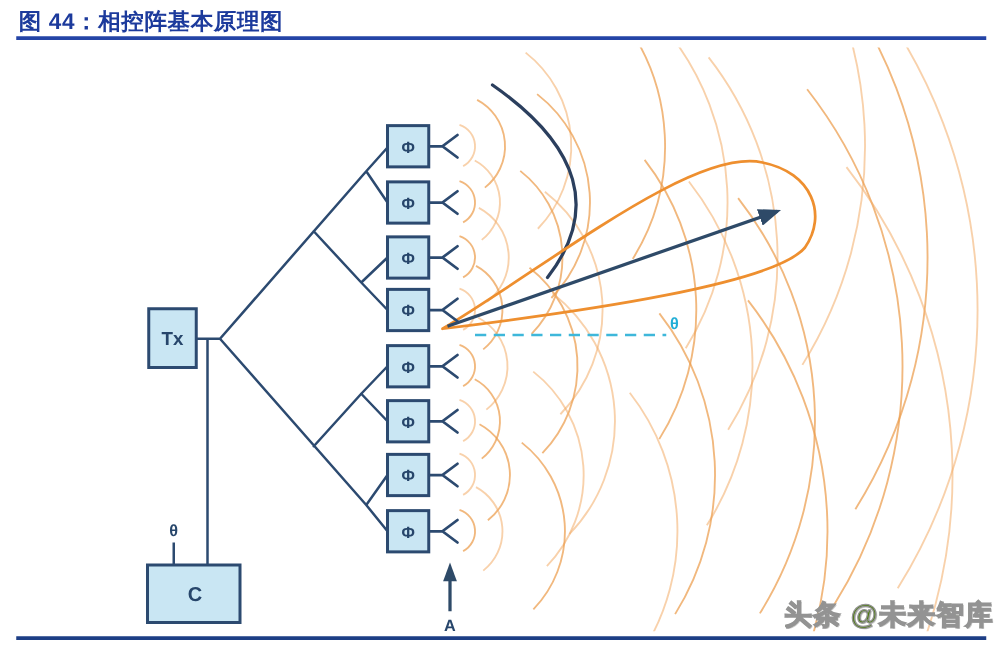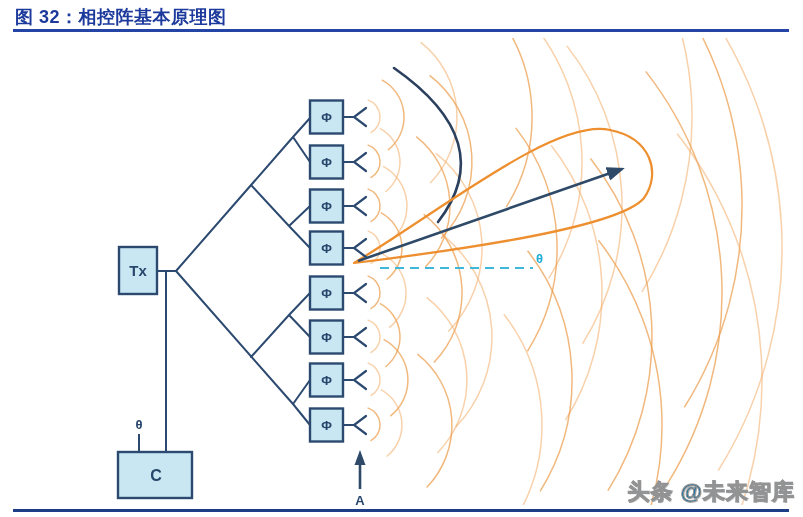--- a/index.html
+++ b/index.html
@@ -4,31 +4,31 @@
 <style>
   html,body{margin:0;padding:0;background:#ffffff;}
   body{width:803px;height:517px;position:relative;overflow:hidden;
        font-family:"Liberation Sans","DejaVu Sans",sans-serif;}
   .page{position:absolute;inset:0;background:#ffffff;}
   .fig-title{position:absolute;left:15px;top:5px;font-size:18px;font-weight:bold;
              color:#1c3a9c;letter-spacing:0.5px;white-space:nowrap;}
   .title-rule{position:absolute;left:13px;top:29px;width:776px;height:3px;background:#2444a6;}
   .bottom-rule{position:absolute;left:13px;top:509px;width:776px;height:3px;background:#1d3e85;}
   .watermark{position:absolute;right:8px;top:477px;font-size:22px;font-weight:bold;
-             color:#0369a1;-webkit-text-stroke:1px #939393;
+             color:#4d7c0f;-webkit-text-stroke:1px #939393;
              text-shadow:1px 1px 0 #c8c8c8;letter-spacing:1px;white-space:nowrap;}
   svg.diagram{position:absolute;left:0;top:0;}
   text{font-family:"Liberation Sans","DejaVu Sans",sans-serif;}
 </style>
 </head>
 <body>
 
 <div class="page">
 
-  <div class="fig-title">图 32：相控阵基本原理图</div>
+  <div class="fig-title">图 44：相控阵基本原理图</div>
   <div class="title-rule"></div>
 
   <svg class="diagram" width="803" height="517" viewBox="0 0 803 517">
     <defs>
       <marker id="ah" markerUnits="userSpaceOnUse" markerWidth="18" markerHeight="14" refX="15" refY="7" orient="auto">
         <path d="M0,0 L18,7 L0,14 Z" fill="#2e4a68"></path>
       </marker>
       <clipPath id="waveclip">
           <rect x="340" y="38" width="460" height="467"></rect>
         </clipPath>

